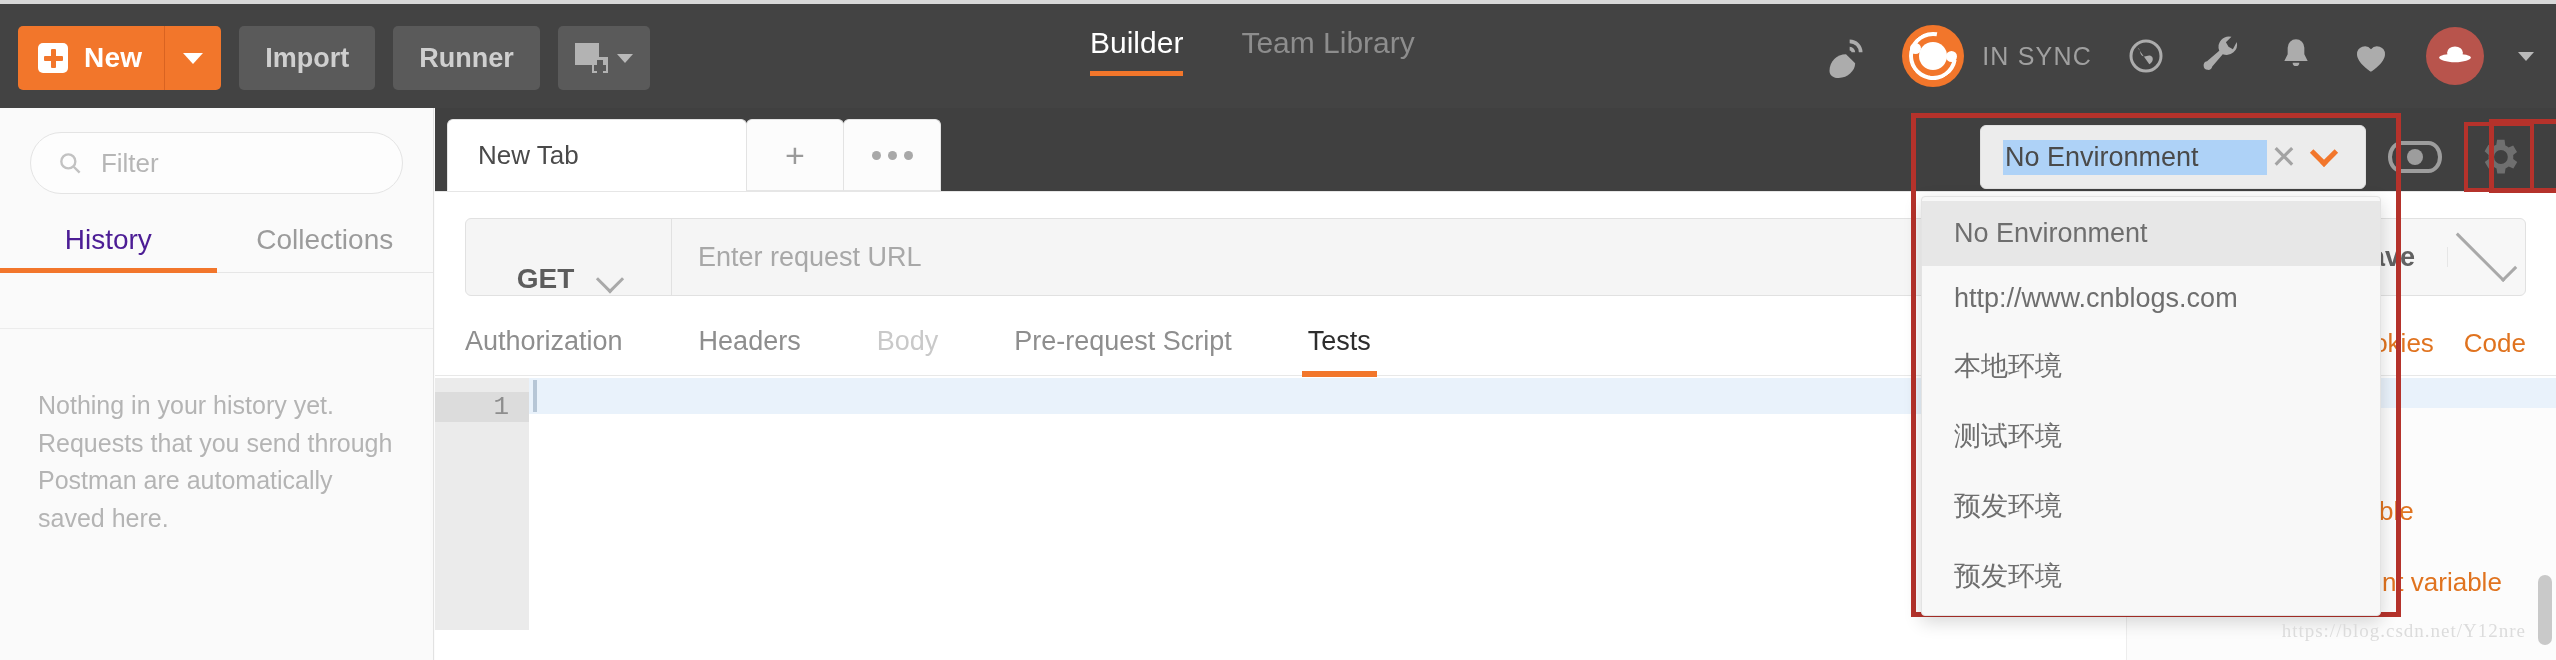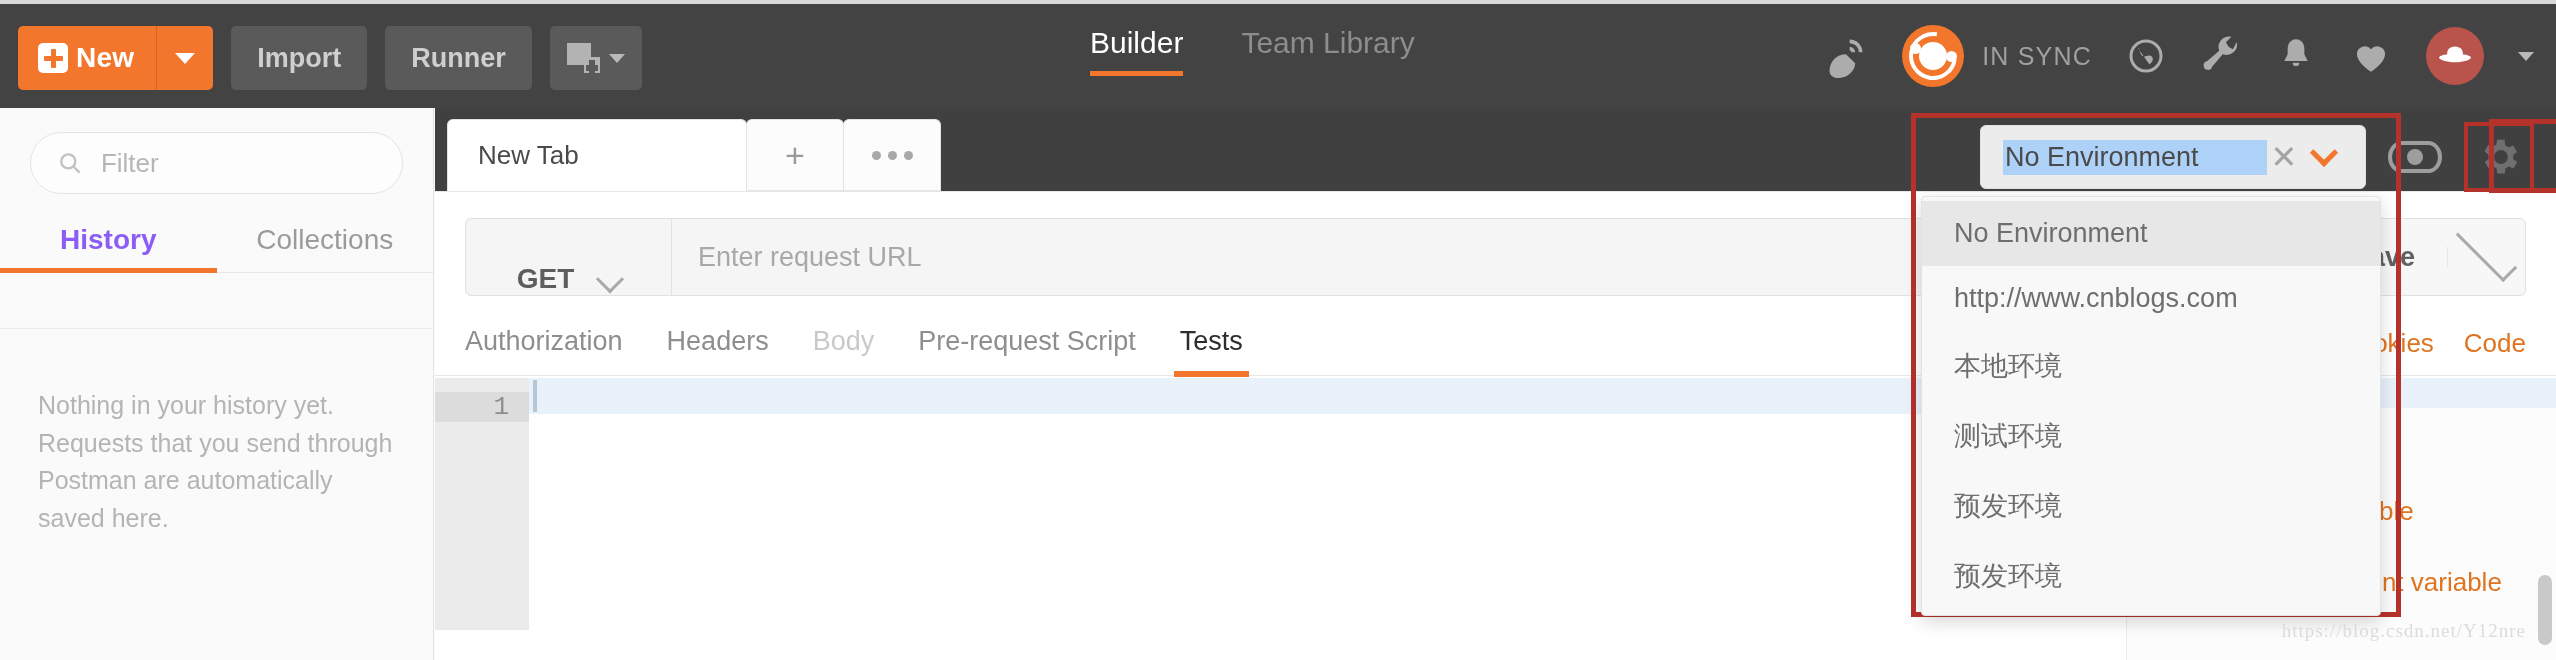--- a/index.html
+++ b/index.html
@@ -18,21 +18,21 @@
     background: #434343;
     border-top: 4px solid #d8d8d8;
   }
   .hdr-left { position: absolute; left: 18px; top: 22px; display: flex; align-items: center; gap: 18px; }
 
   .btn-new {
     display: flex; align-items: center; height: 64px;
     background: #f2762b; border-radius: 5px; overflow: hidden;
   }
   .btn-new-main {
-    display: flex; align-items: center; gap: 8px;
+    display: flex; align-items: center; gap: 16px;
     padding: 0 22px 0 20px; height: 64px;
     border-right: 1px solid #d96321;
   }
   .plus-box {
     width: 30px; height: 30px; background: #fff; border-radius: 5px;
     position: relative; flex: none;
   }
   .plus-box::before, .plus-box::after {
     content: ""; position: absolute; background: #f2762b; border-radius: 1px;
   }
@@ -114,21 +114,21 @@
     border: none; outline: none; background: transparent; font-size: 26px;
     color: #b0b0b0; font-family: "Liberation Sans", sans-serif; width: 100%;
   }
   .filter-input::placeholder { color: #b6b6b6; }
 
   .side-tabs { display: flex; margin-top: 30px; border-bottom: 1px solid #e6e6e6; }
   .side-tab {
     flex: 1; text-align: center; font-size: 28px; color: #9b9b9b;
     padding-bottom: 16px; position: relative;
   }
-  .side-tab.active { color: #8b5cf6; font-weight: bold; }
+  .side-tab.active { color: #4c1d95; }
   .side-tab.active::after {
     content:""; position:absolute; left:0; right:0; bottom:-1px; height:5px; background:#f2762b;
   }
   .side-sep { height: 56px; border-bottom: 1px solid #ececec; background:#fafafa; }
   .side-empty {
     padding: 58px 38px 0 38px; font-size: 25px; line-height: 1.5; color: #b4b4b4;
   }
 
   
   .main {
@@ -177,21 +177,21 @@
     border-radius: 6px; display: flex; align-items: center; font-size: 27px; font-weight: bold;
   }
   .btn-save {
     height: 78px; display: flex; align-items: center;
     border: 1px solid #e1e1e1; border-radius: 6px; background: #f7f7f7; color: #616161;
   }
   .btn-save span { padding: 0 32px; font-size: 27px; font-weight: bold; }
   .btn-save .cv { width: 78px; display:flex; align-items:center; justify-content:center; border-left: 1px solid #e6e6e6; }
 
   .req-tabs {
-    margin-top: 30px; padding: 0 30px; display: flex; gap: 44px;
+    margin-top: 30px; padding: 0 30px; display: flex; gap: 76px;
     border-bottom: 1px solid #e8e8e8; position: relative;
   }
   .rt { font-size: 27px; color: #8e8e8e; padding-bottom: 18px; position: relative; }
   .rt.dim { color: #c9c9c9; }
   .rt.active { color: #2d2d2d; }
   .rt.active::after {
     content:""; position:absolute; left:-6px; right:-6px; bottom:-2px; height:6px; background:#f2762b;
   }
   .meta-row {
     position: absolute; right: 30px; bottom: 16px; display: flex; gap: 30px;

